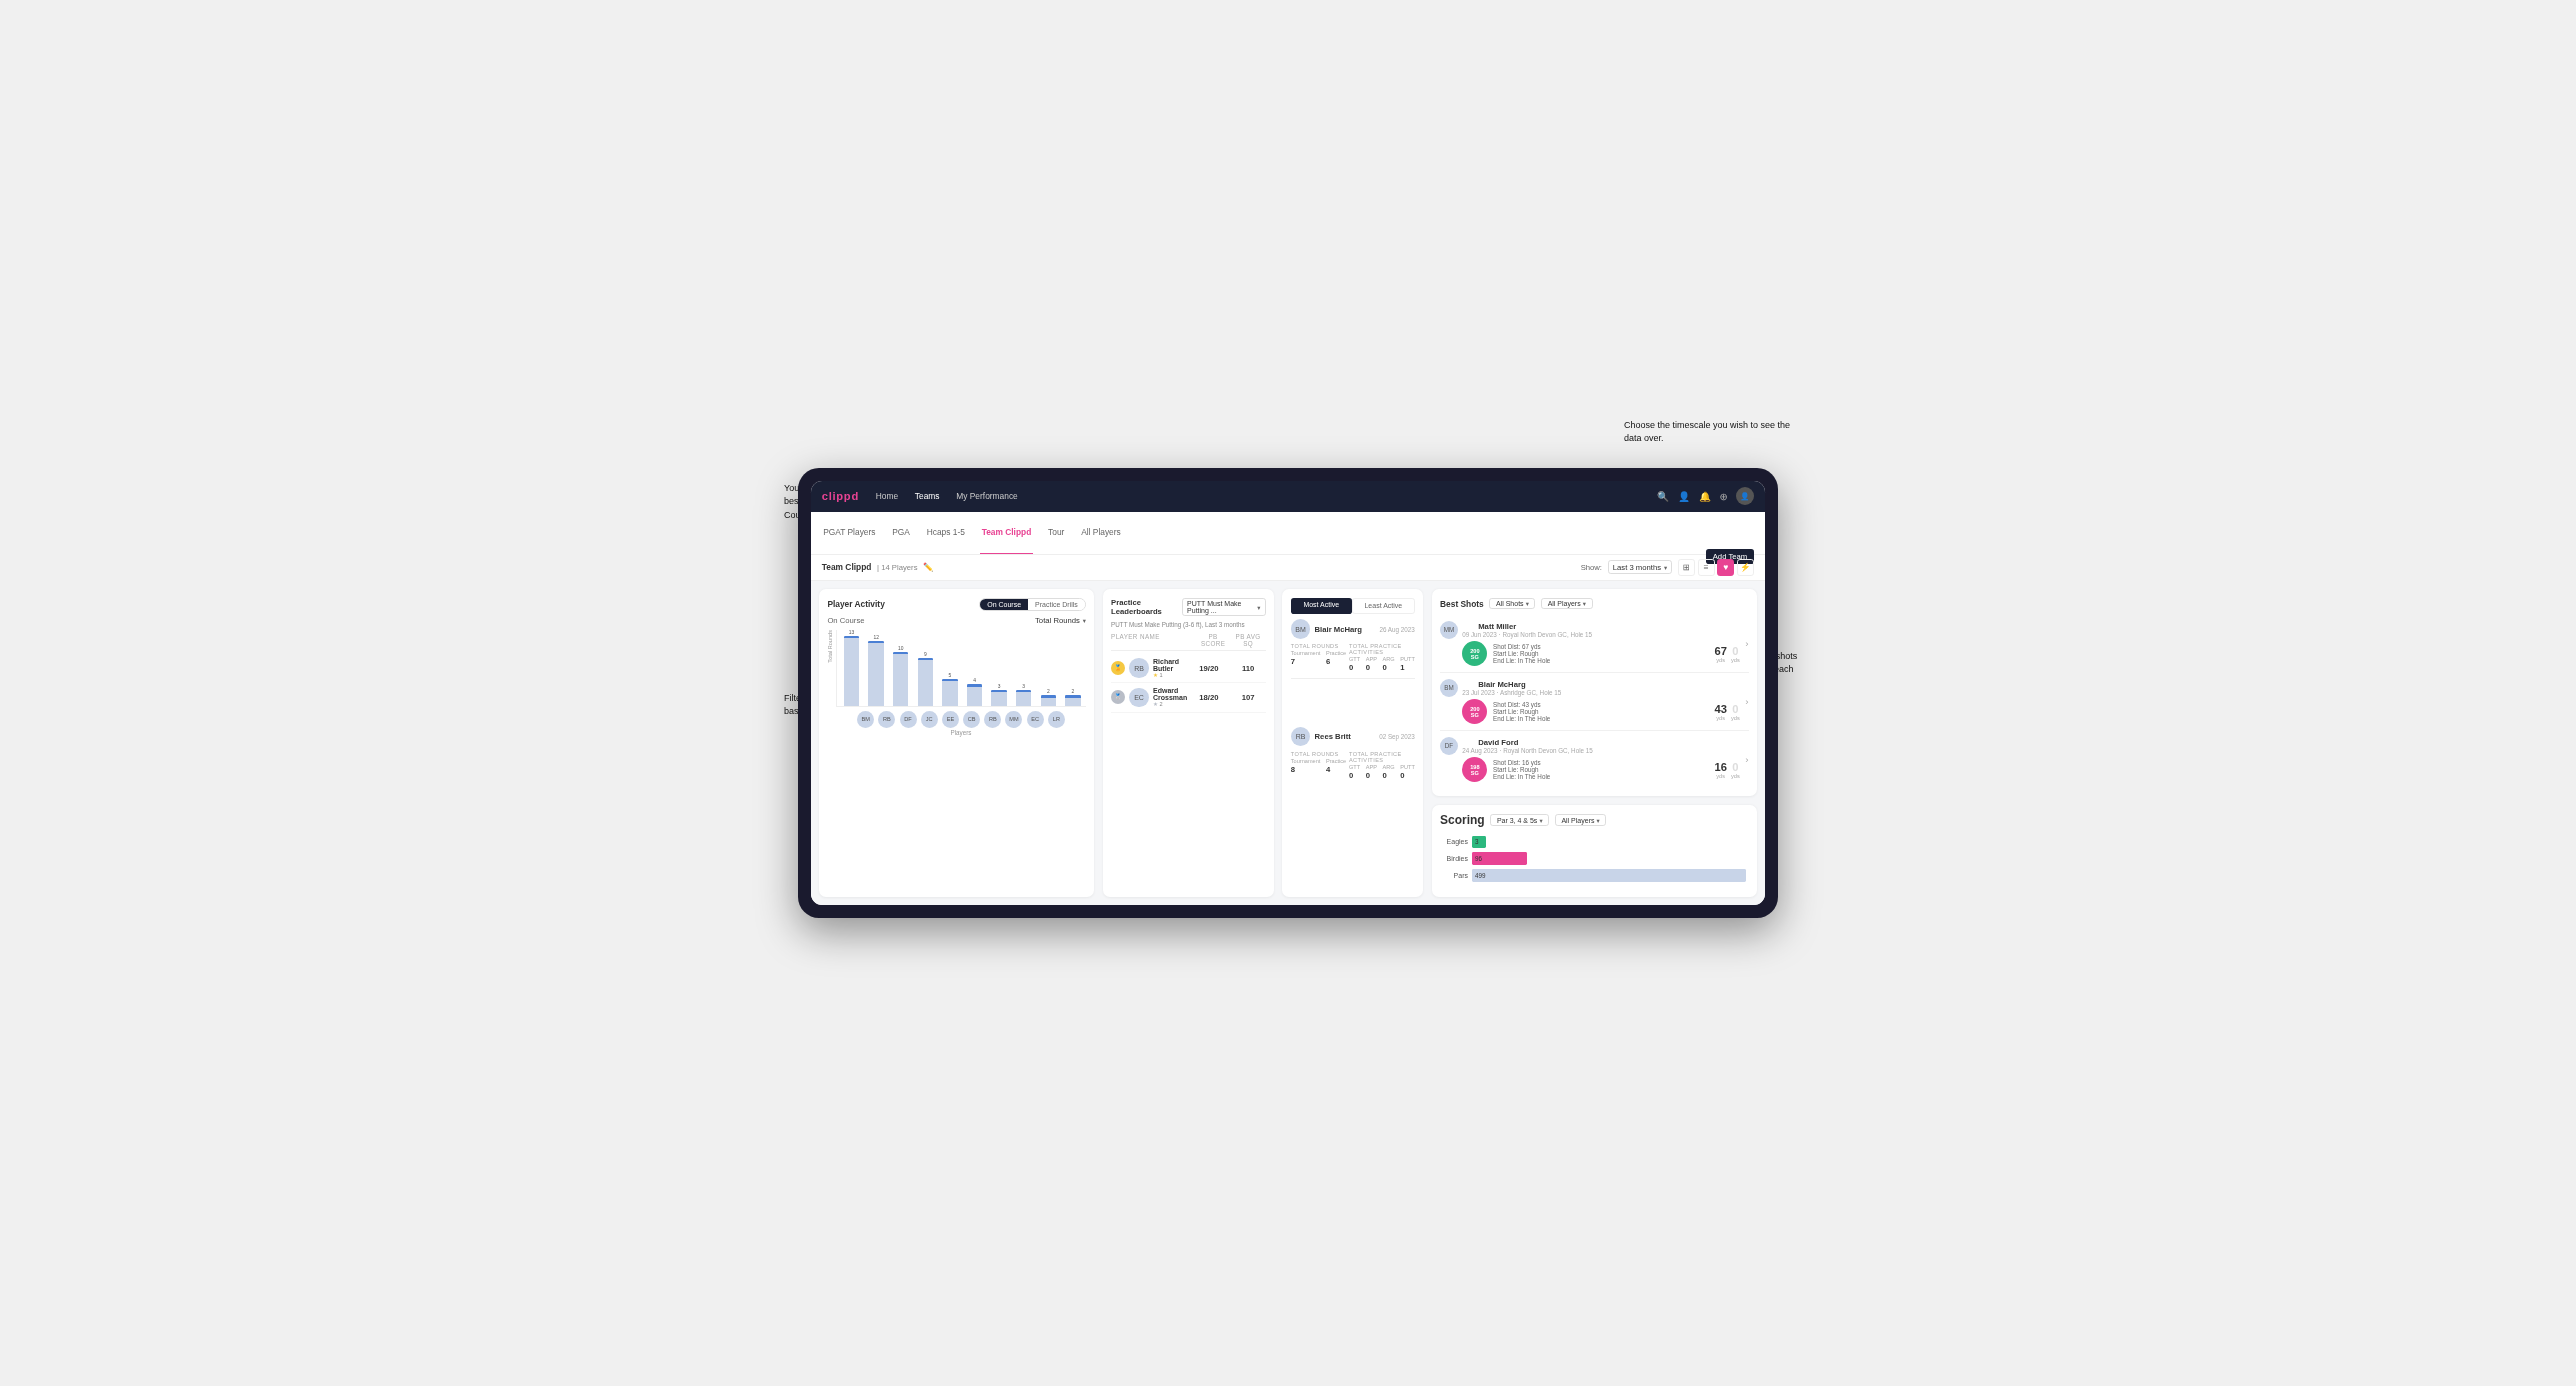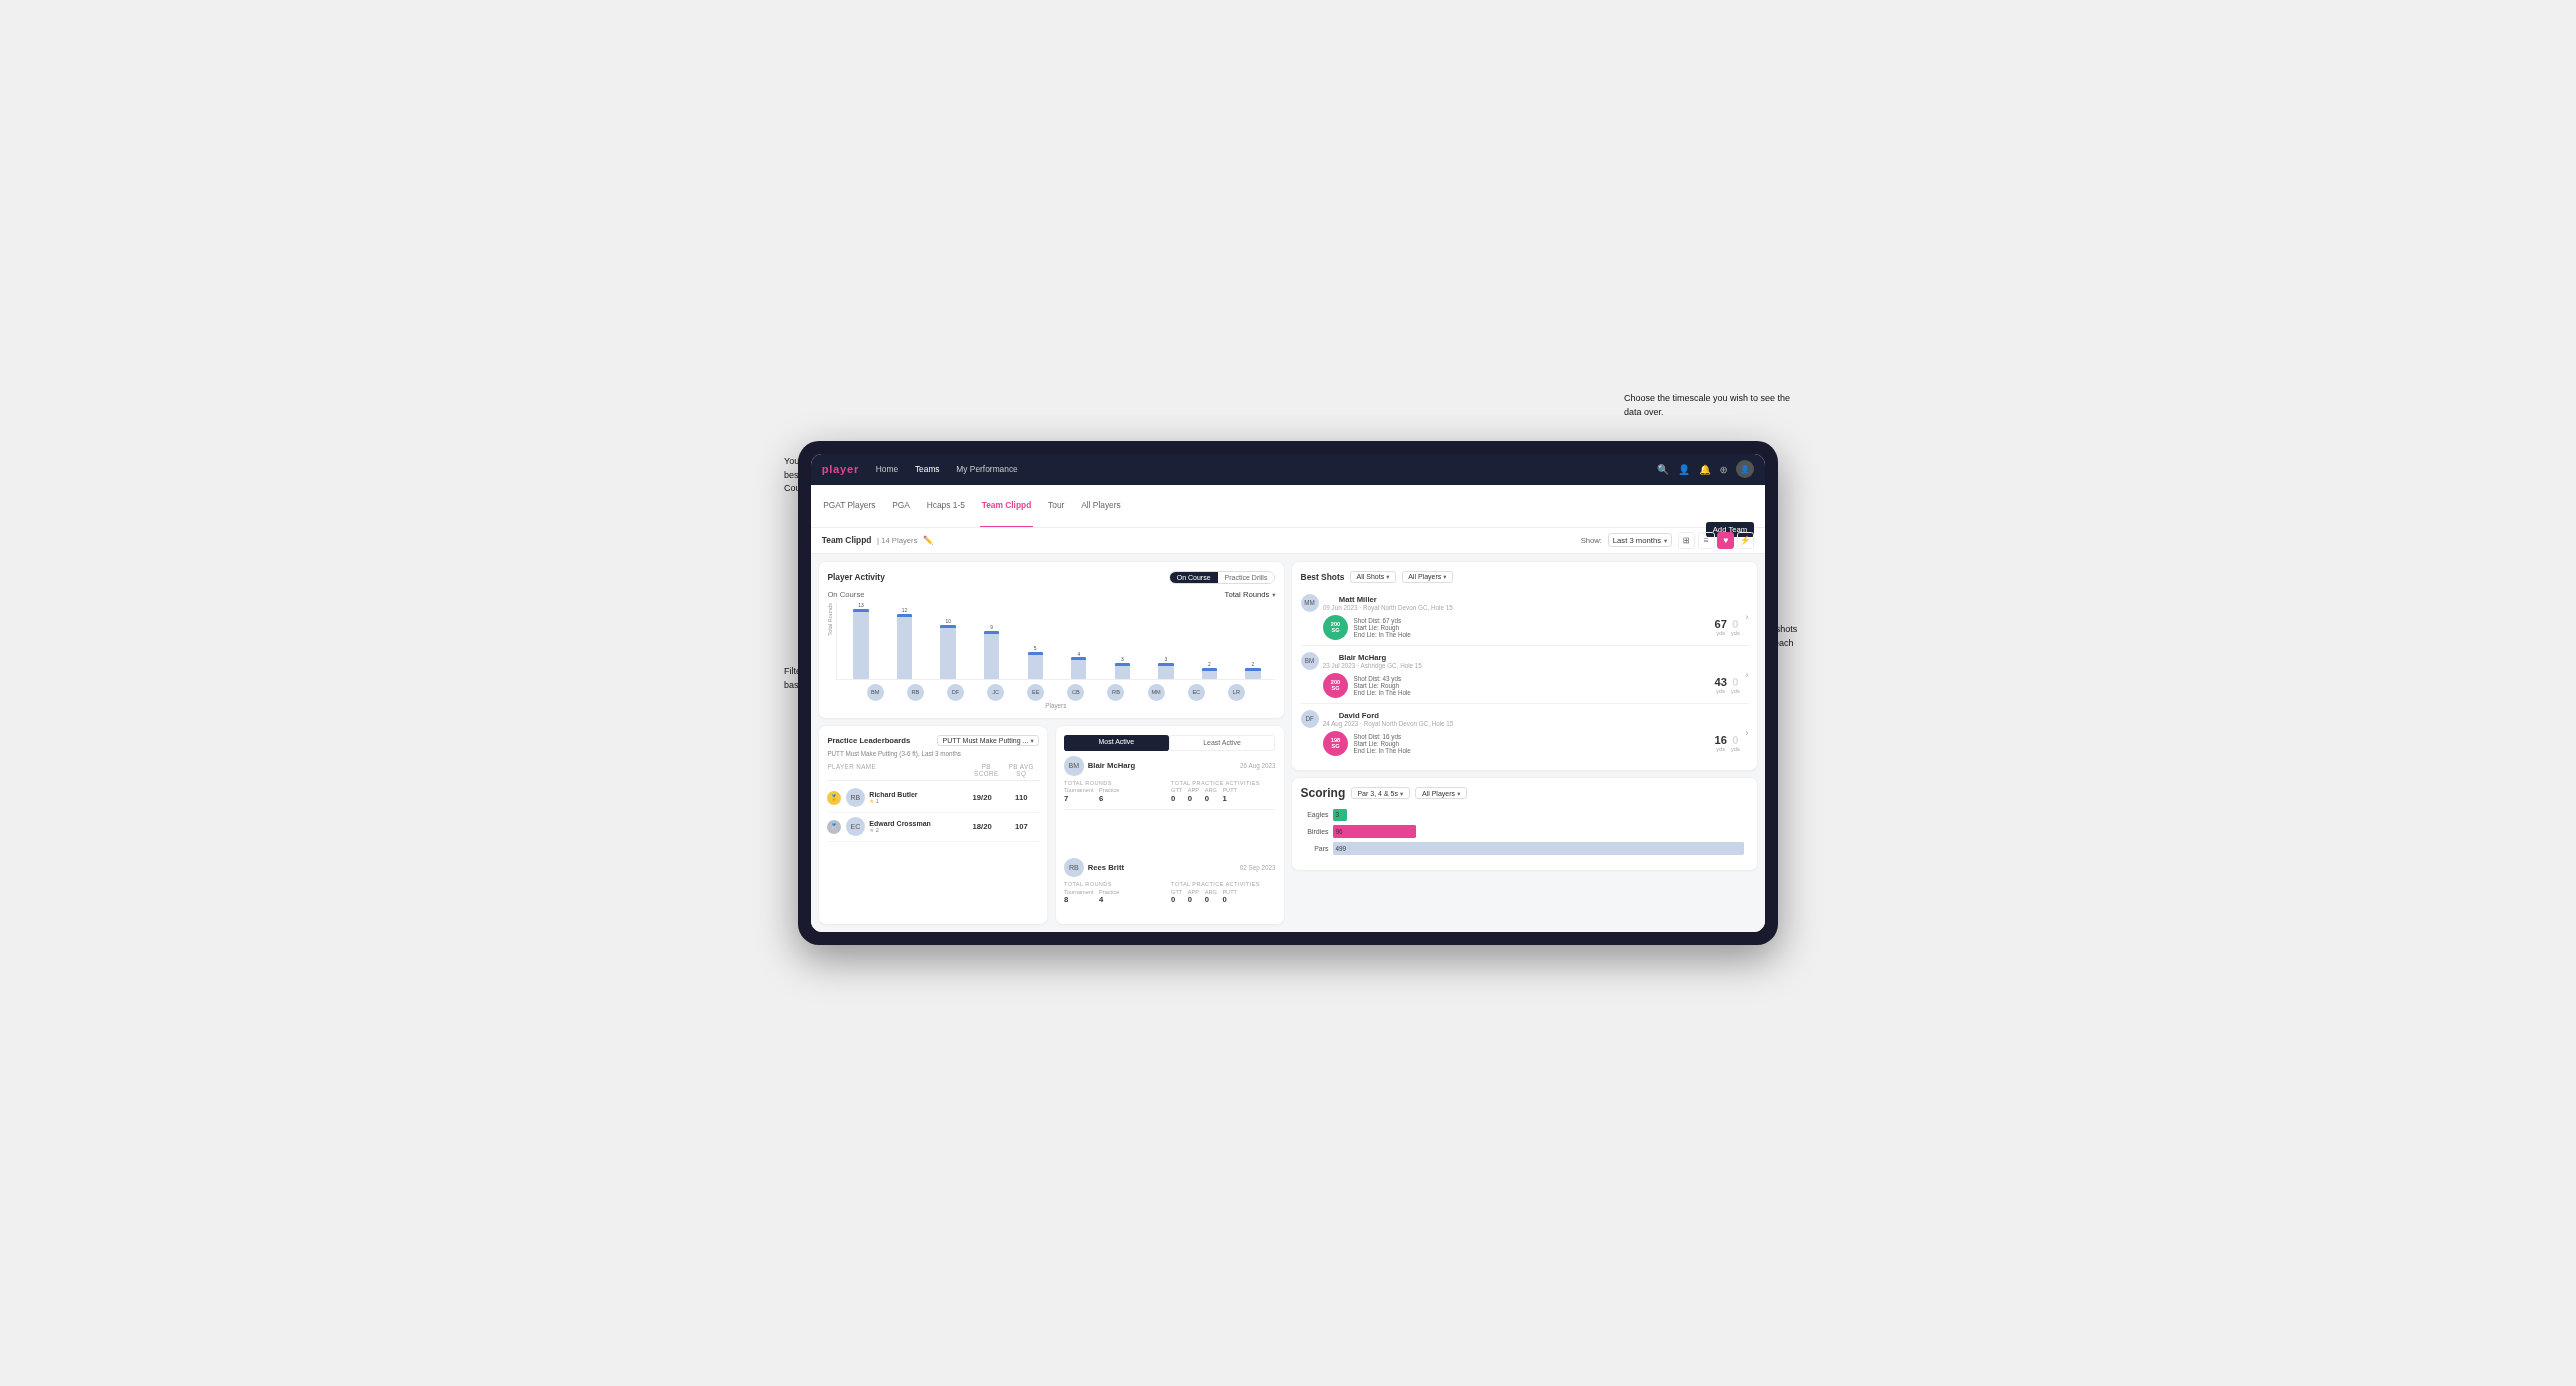--- a/index.html
+++ b/index.html
@@ -229,21 +229,20 @@
       grid-template-columns: 1fr 1fr;
       gap: 0;
       background: #f5f6f8;
       padding: 8.4px;
       gap: 8.4px;
     }
 
     
     .left-panel {
       display: flex;
-      flex-direction: column;
       gap: 8.4px;
     }
 
     
     .card {
       background: #fff;
       border-radius: 7px;
       padding: 8.4px;
       box-shadow: 0 0.7px 2.8px rgba(0,0,0,0.06);
     }
@@ -752,21 +751,21 @@
   <div class="annotation annotation-left-bottom">Filter what data you wish the table to be based on.</div>
 
   <div class="annotation annotation-right-mid">Here you can see who's hit the best shots out of all the players in the team for each department.</div>
 
   <div class="annotation annotation-right-bottom">You can also filter to show just one player's best shots.</div>
 
   <div class="tablet-frame">
     <div class="tablet-screen">
 
       <div class="top-nav">
-        <span class="nav-logo">player</span>
+        <span class="nav-logo">clippd</span>
         <div class="nav-links">
           <span class="nav-link">Home</span>
           <span class="nav-link active">Teams</span>
           <span class="nav-link">My Performance</span>
         </div>
         <div class="nav-icons">
           <span class="nav-icon">🔍</span>
           <span class="nav-icon">👤</span>
           <span class="nav-icon">🔔</span>
           <span class="nav-icon">⊕</span>

